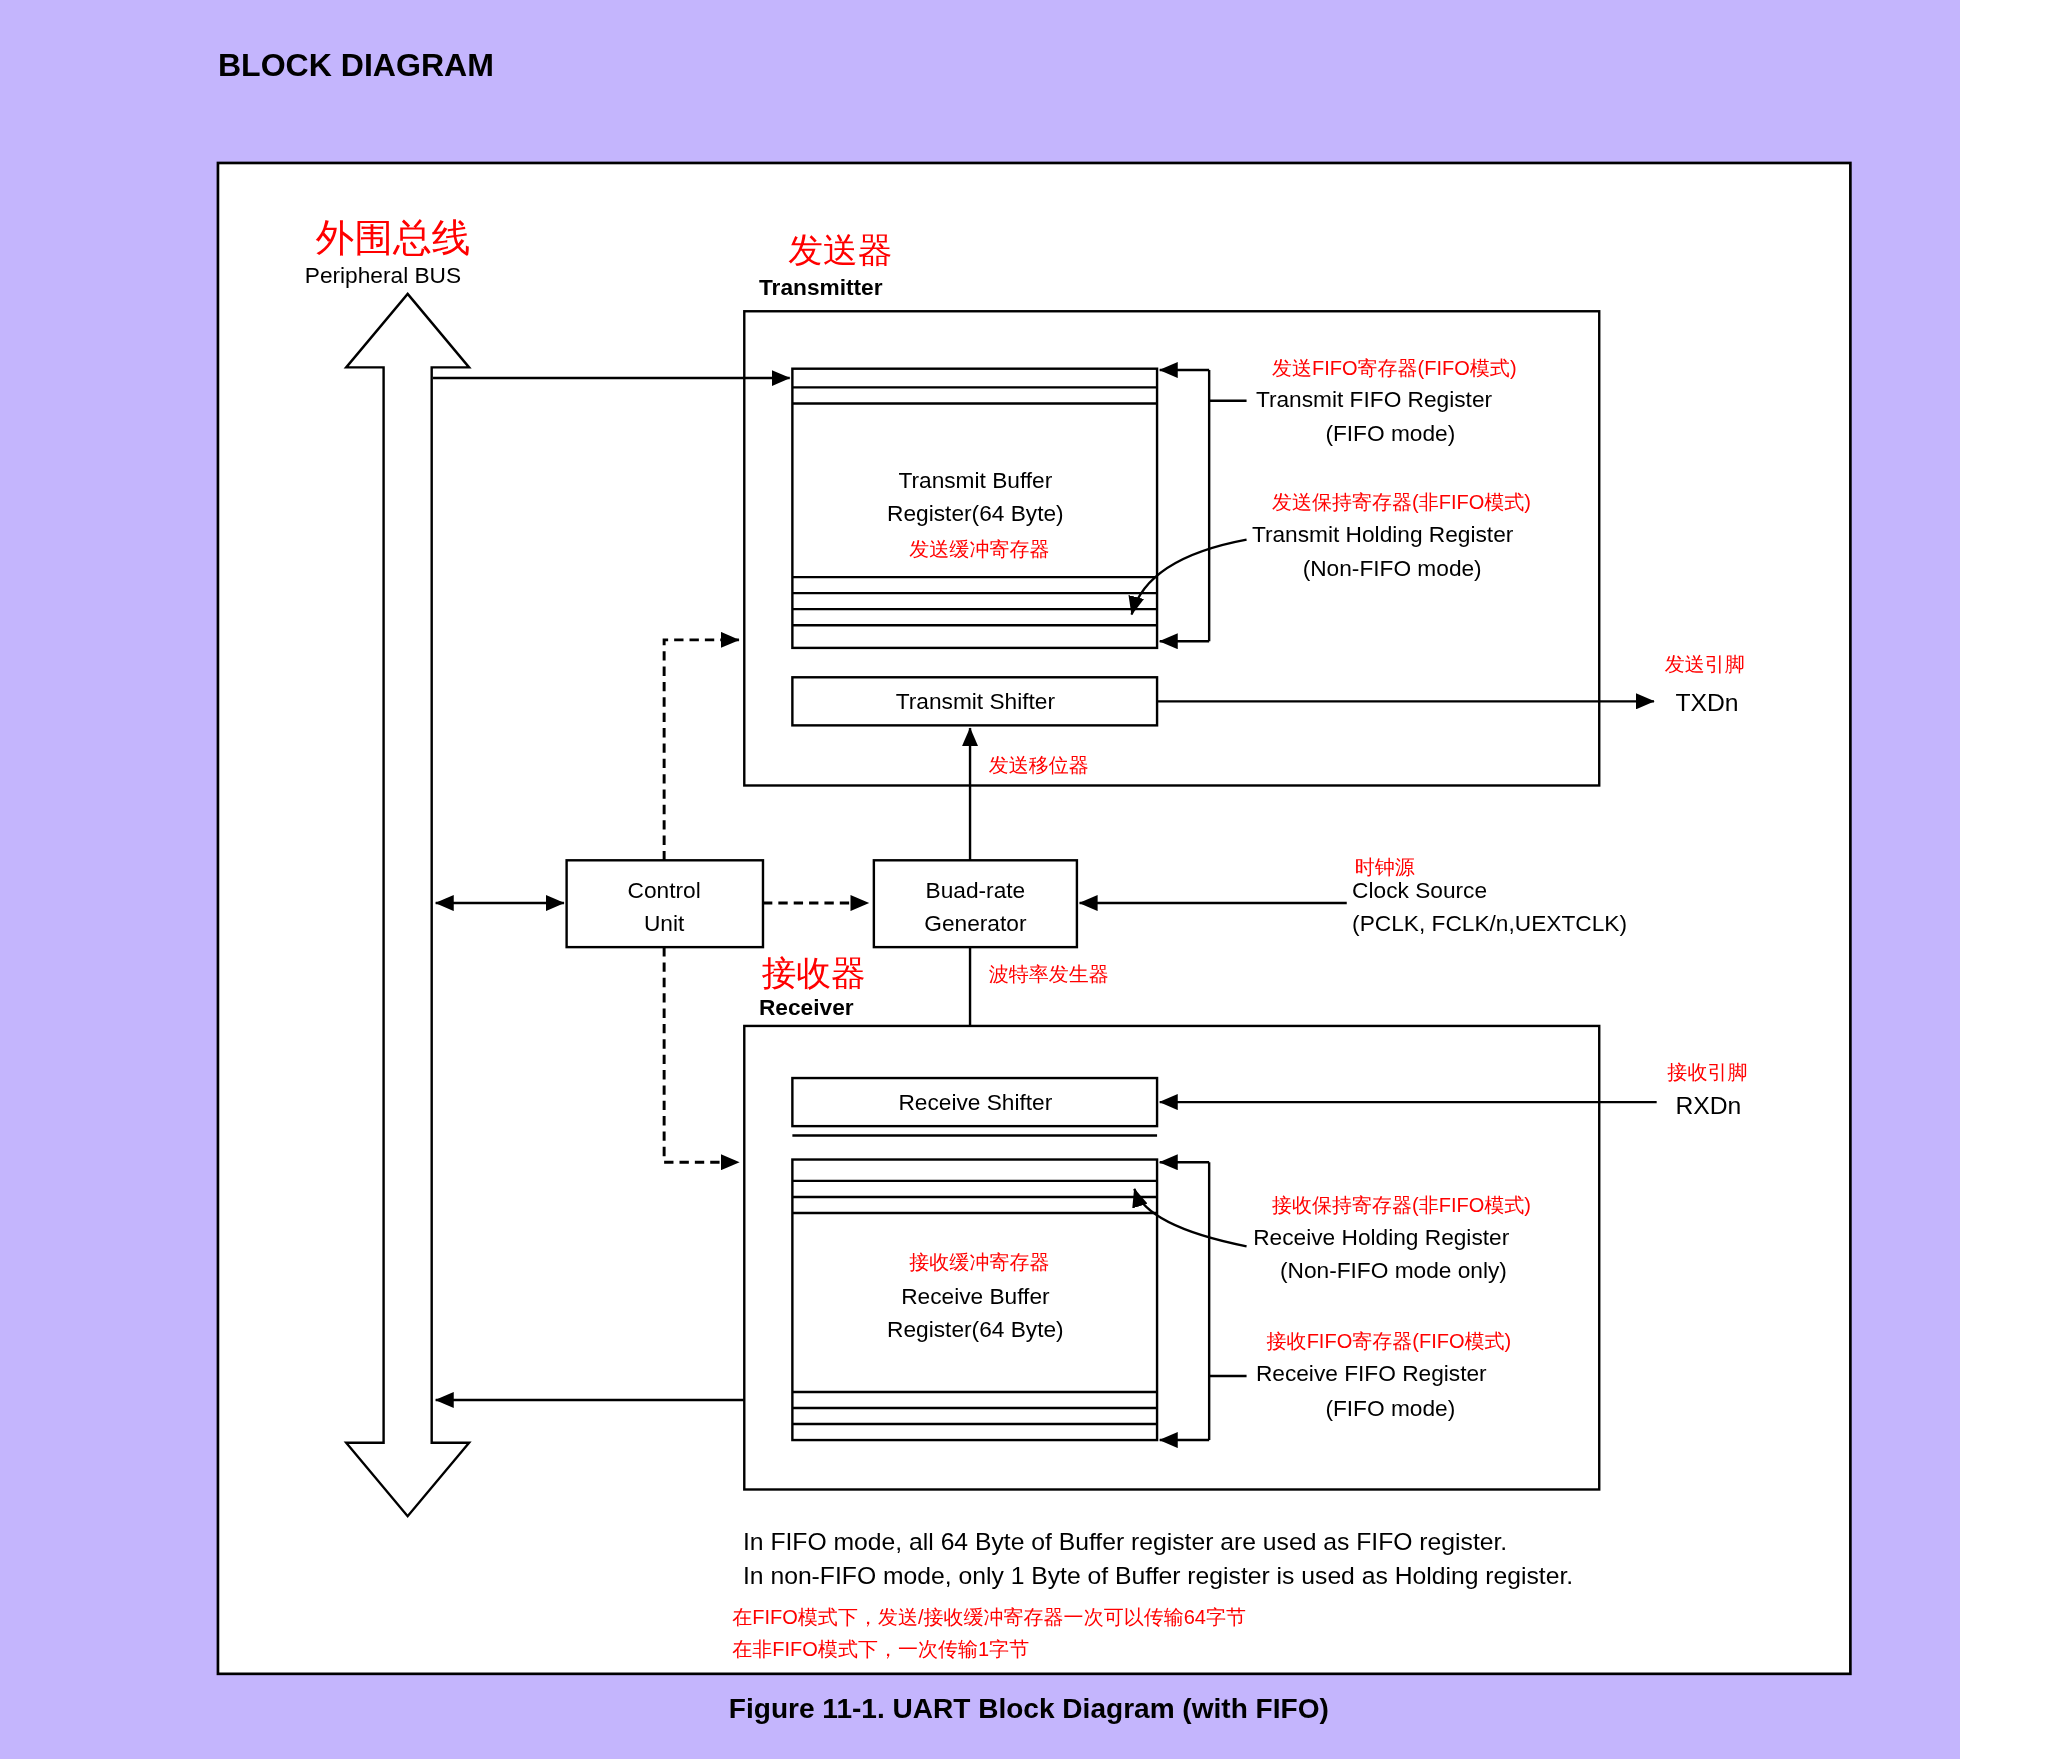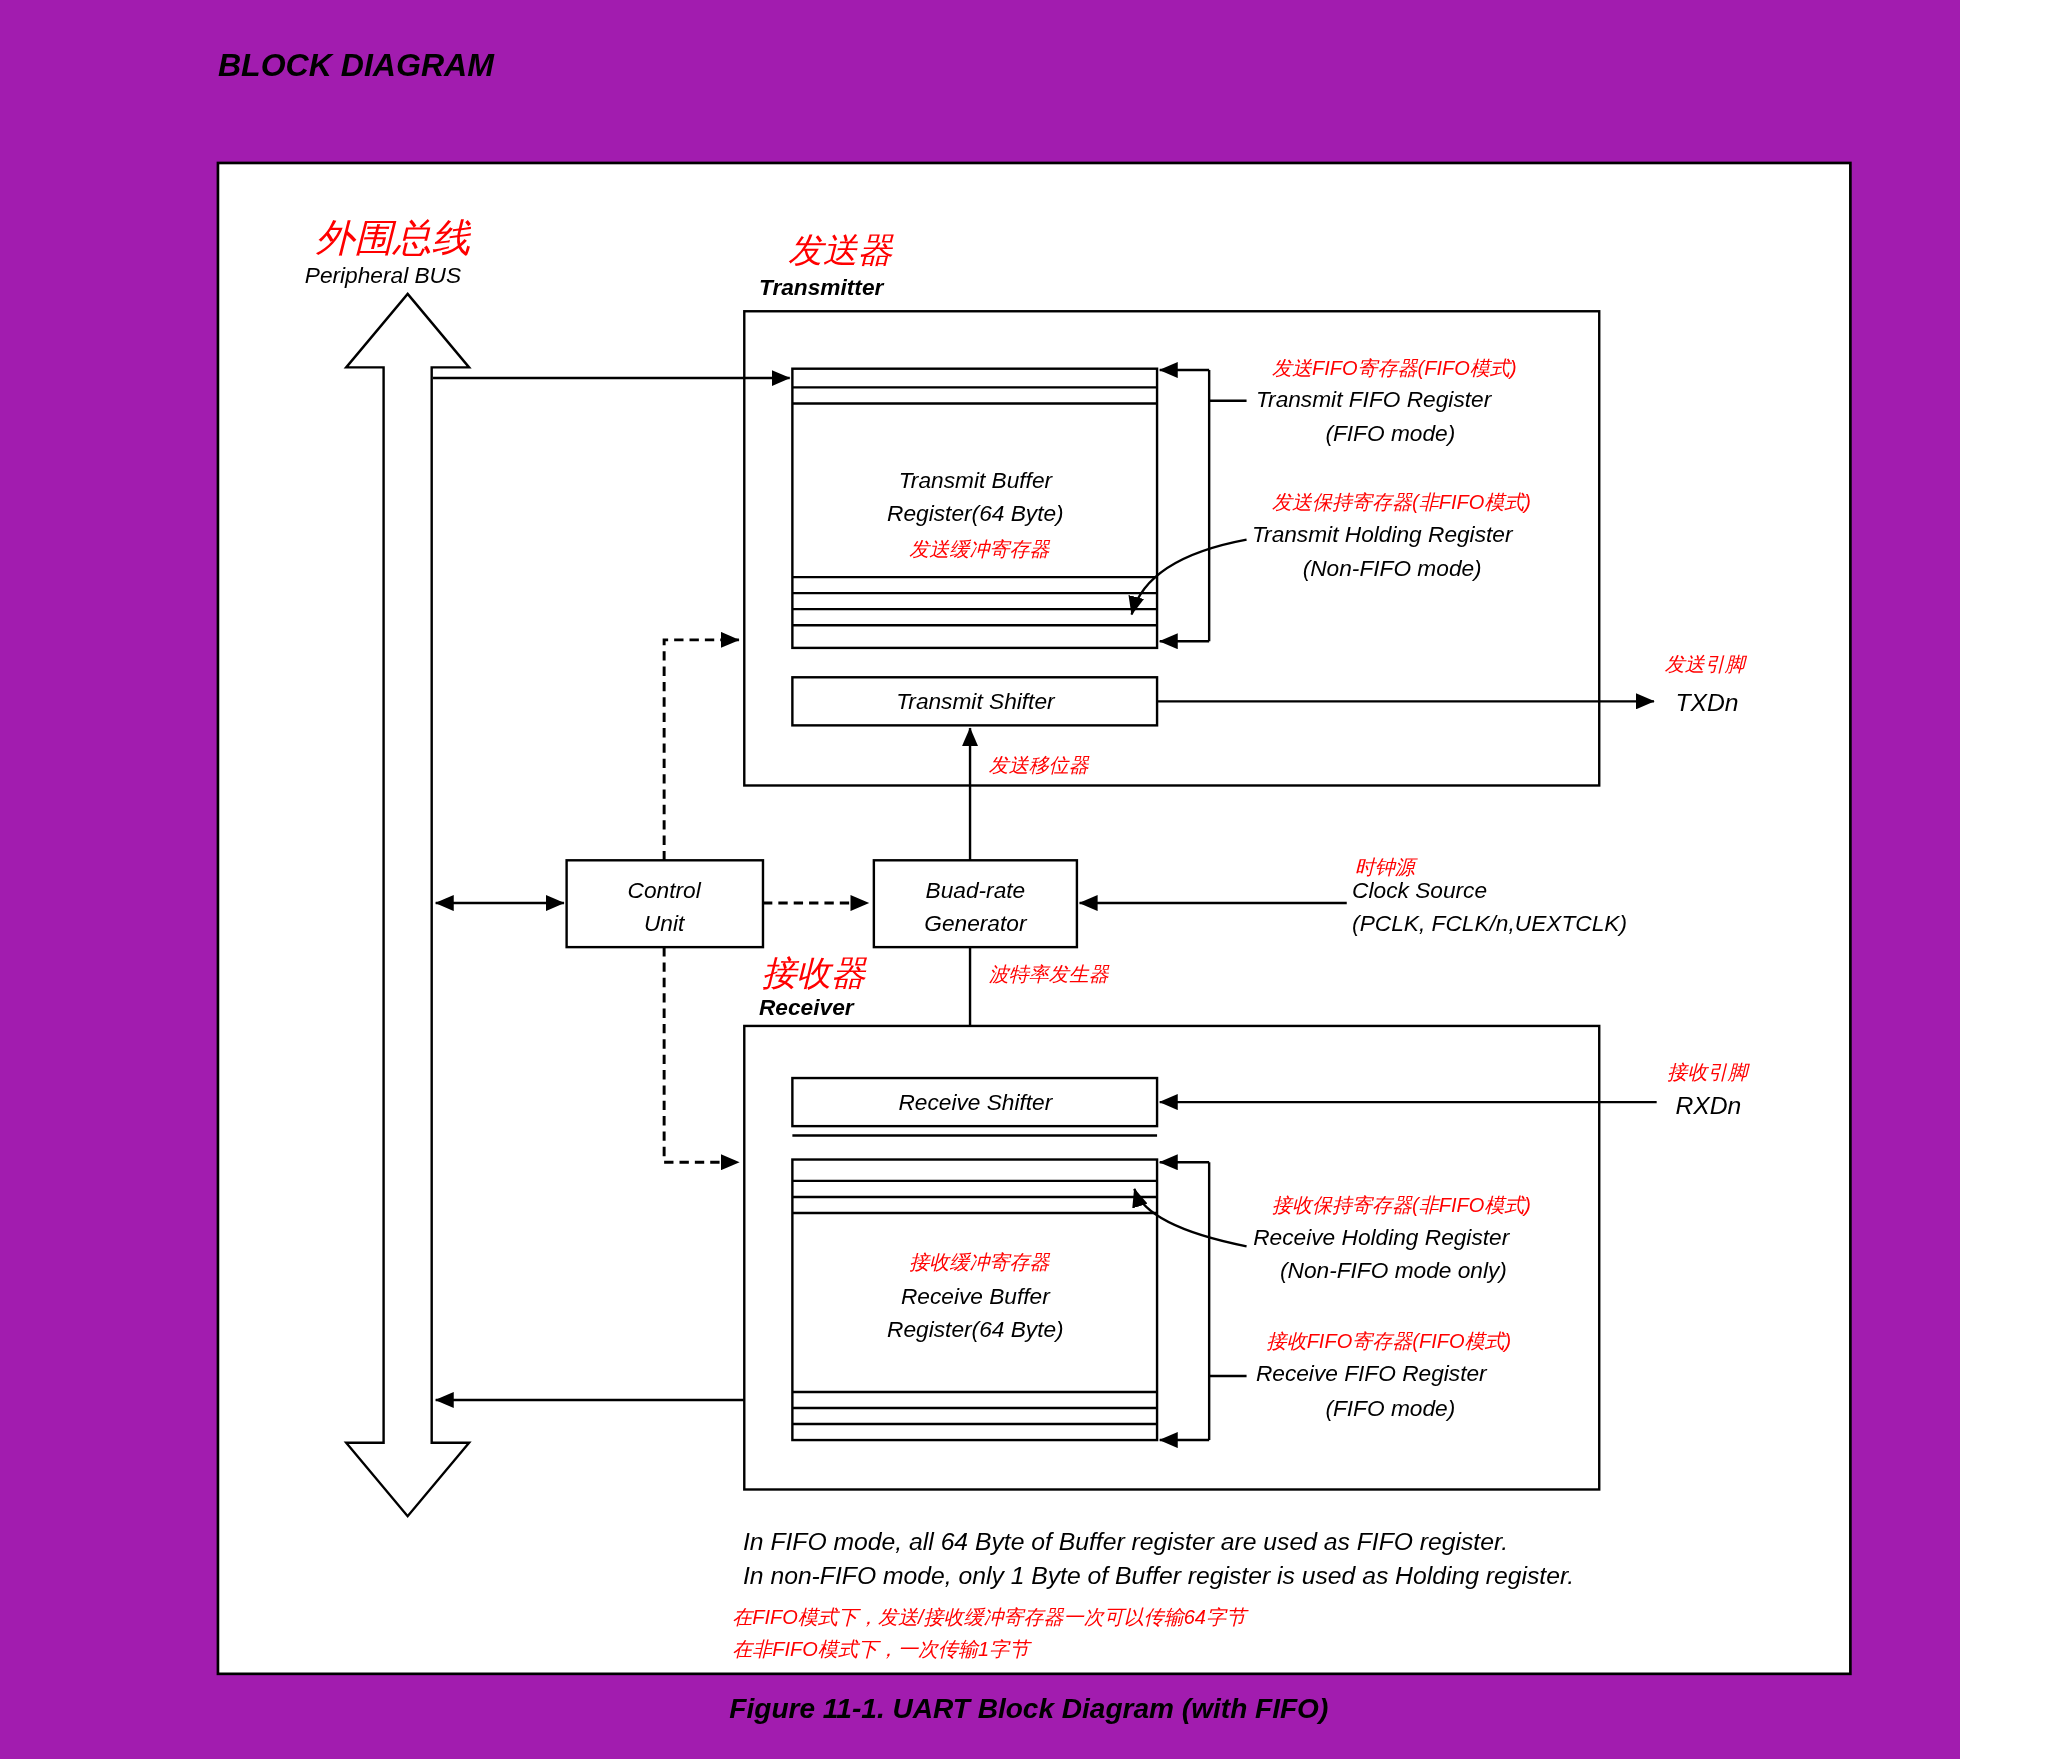--- a/index.html
+++ b/index.html
@@ -1,16 +1,16 @@
 <!DOCTYPE html>
 <html style="font-size:13.4px"><head>
 <meta charset="utf-8">
 <style>
   html,body{margin:0;padding:0;background:#fff;}
-  #page{position:relative;width:1960px;height:1760px;background:#a21caf;overflow:hidden;font-style:italic;}
+  #page{position:relative;width:1960px;height:1760px;background:#c4b5fd;overflow:hidden;}
   svg{display:block;}
   text{font-family:"Liberation Sans","DejaVu Sans",sans-serif;fill:#000;}
   .box{fill:#ffffff;stroke:#000000;stroke-width:1.8;}
   .thick{stroke-width:2;}
   .ln{stroke:#000000;stroke-width:1.8;fill:none;}
   .dash{stroke:#000000;stroke-width:2.2;fill:none;stroke-dasharray:7 4.5;}
   .ttl{font-size:24px;font-weight:700;}
   .cap{font-size:21px;font-weight:700;}
   .en{font-size:17px;}
   .en18{font-size:18.5px;}

